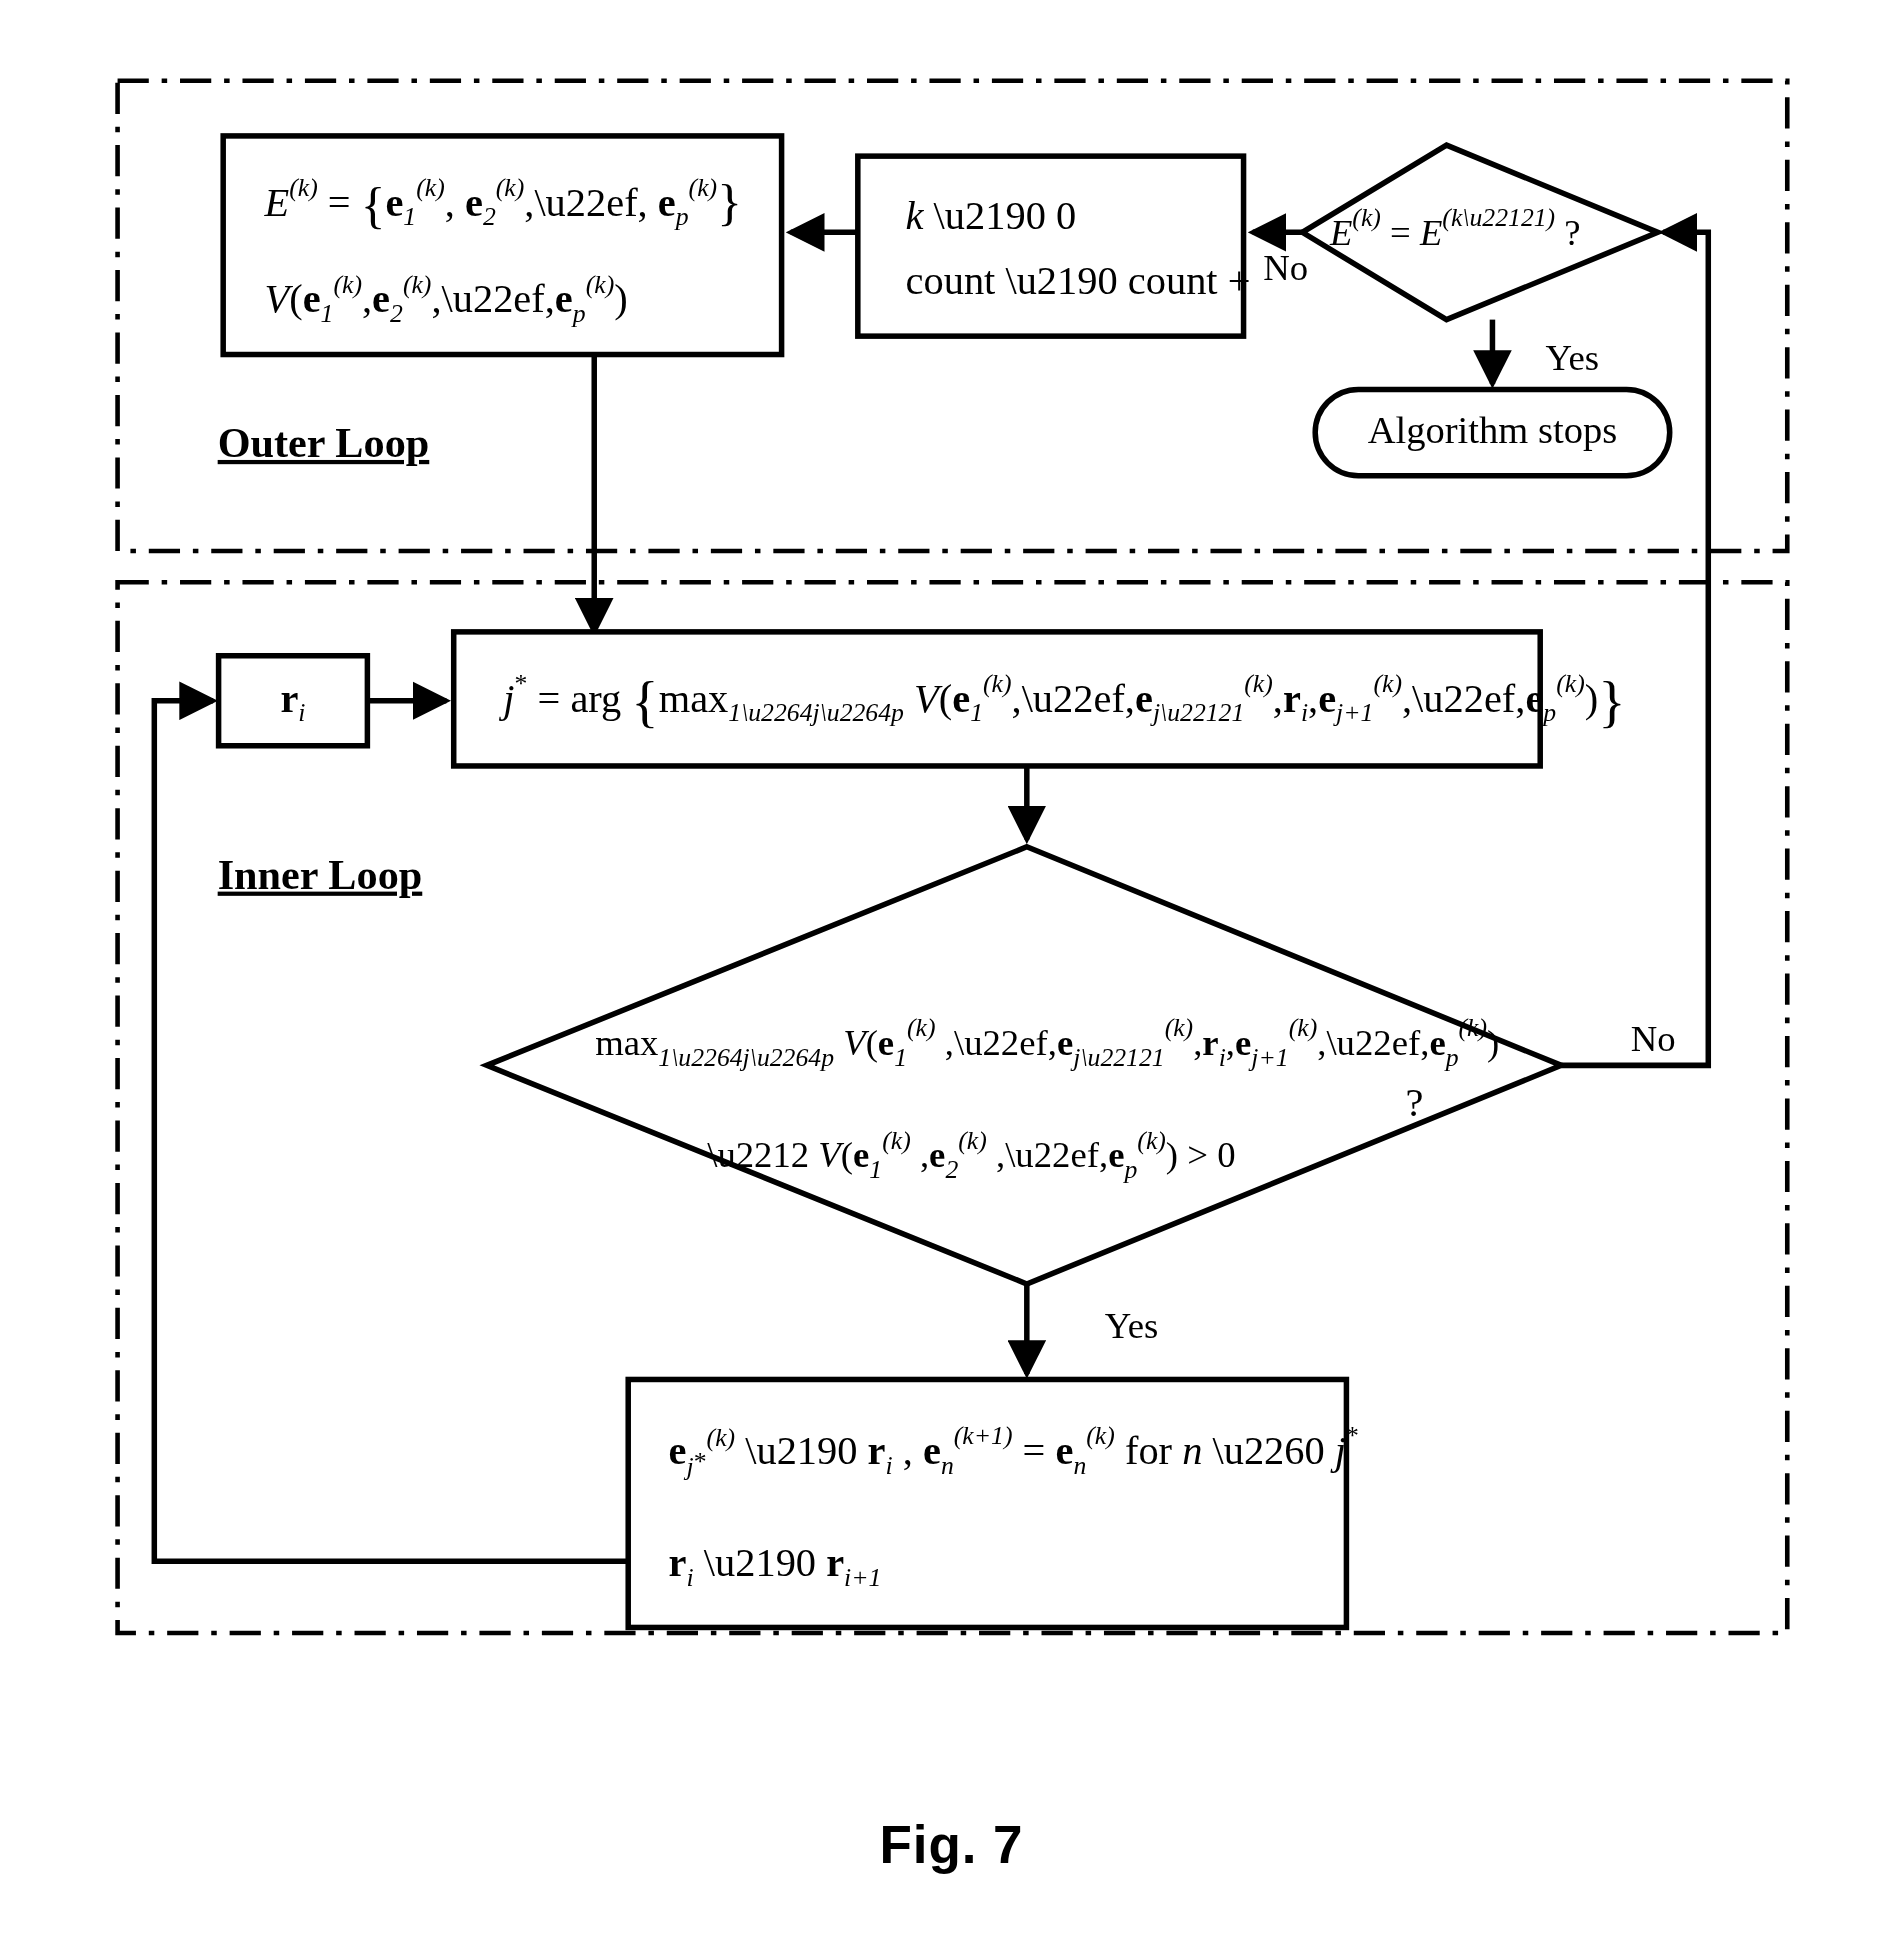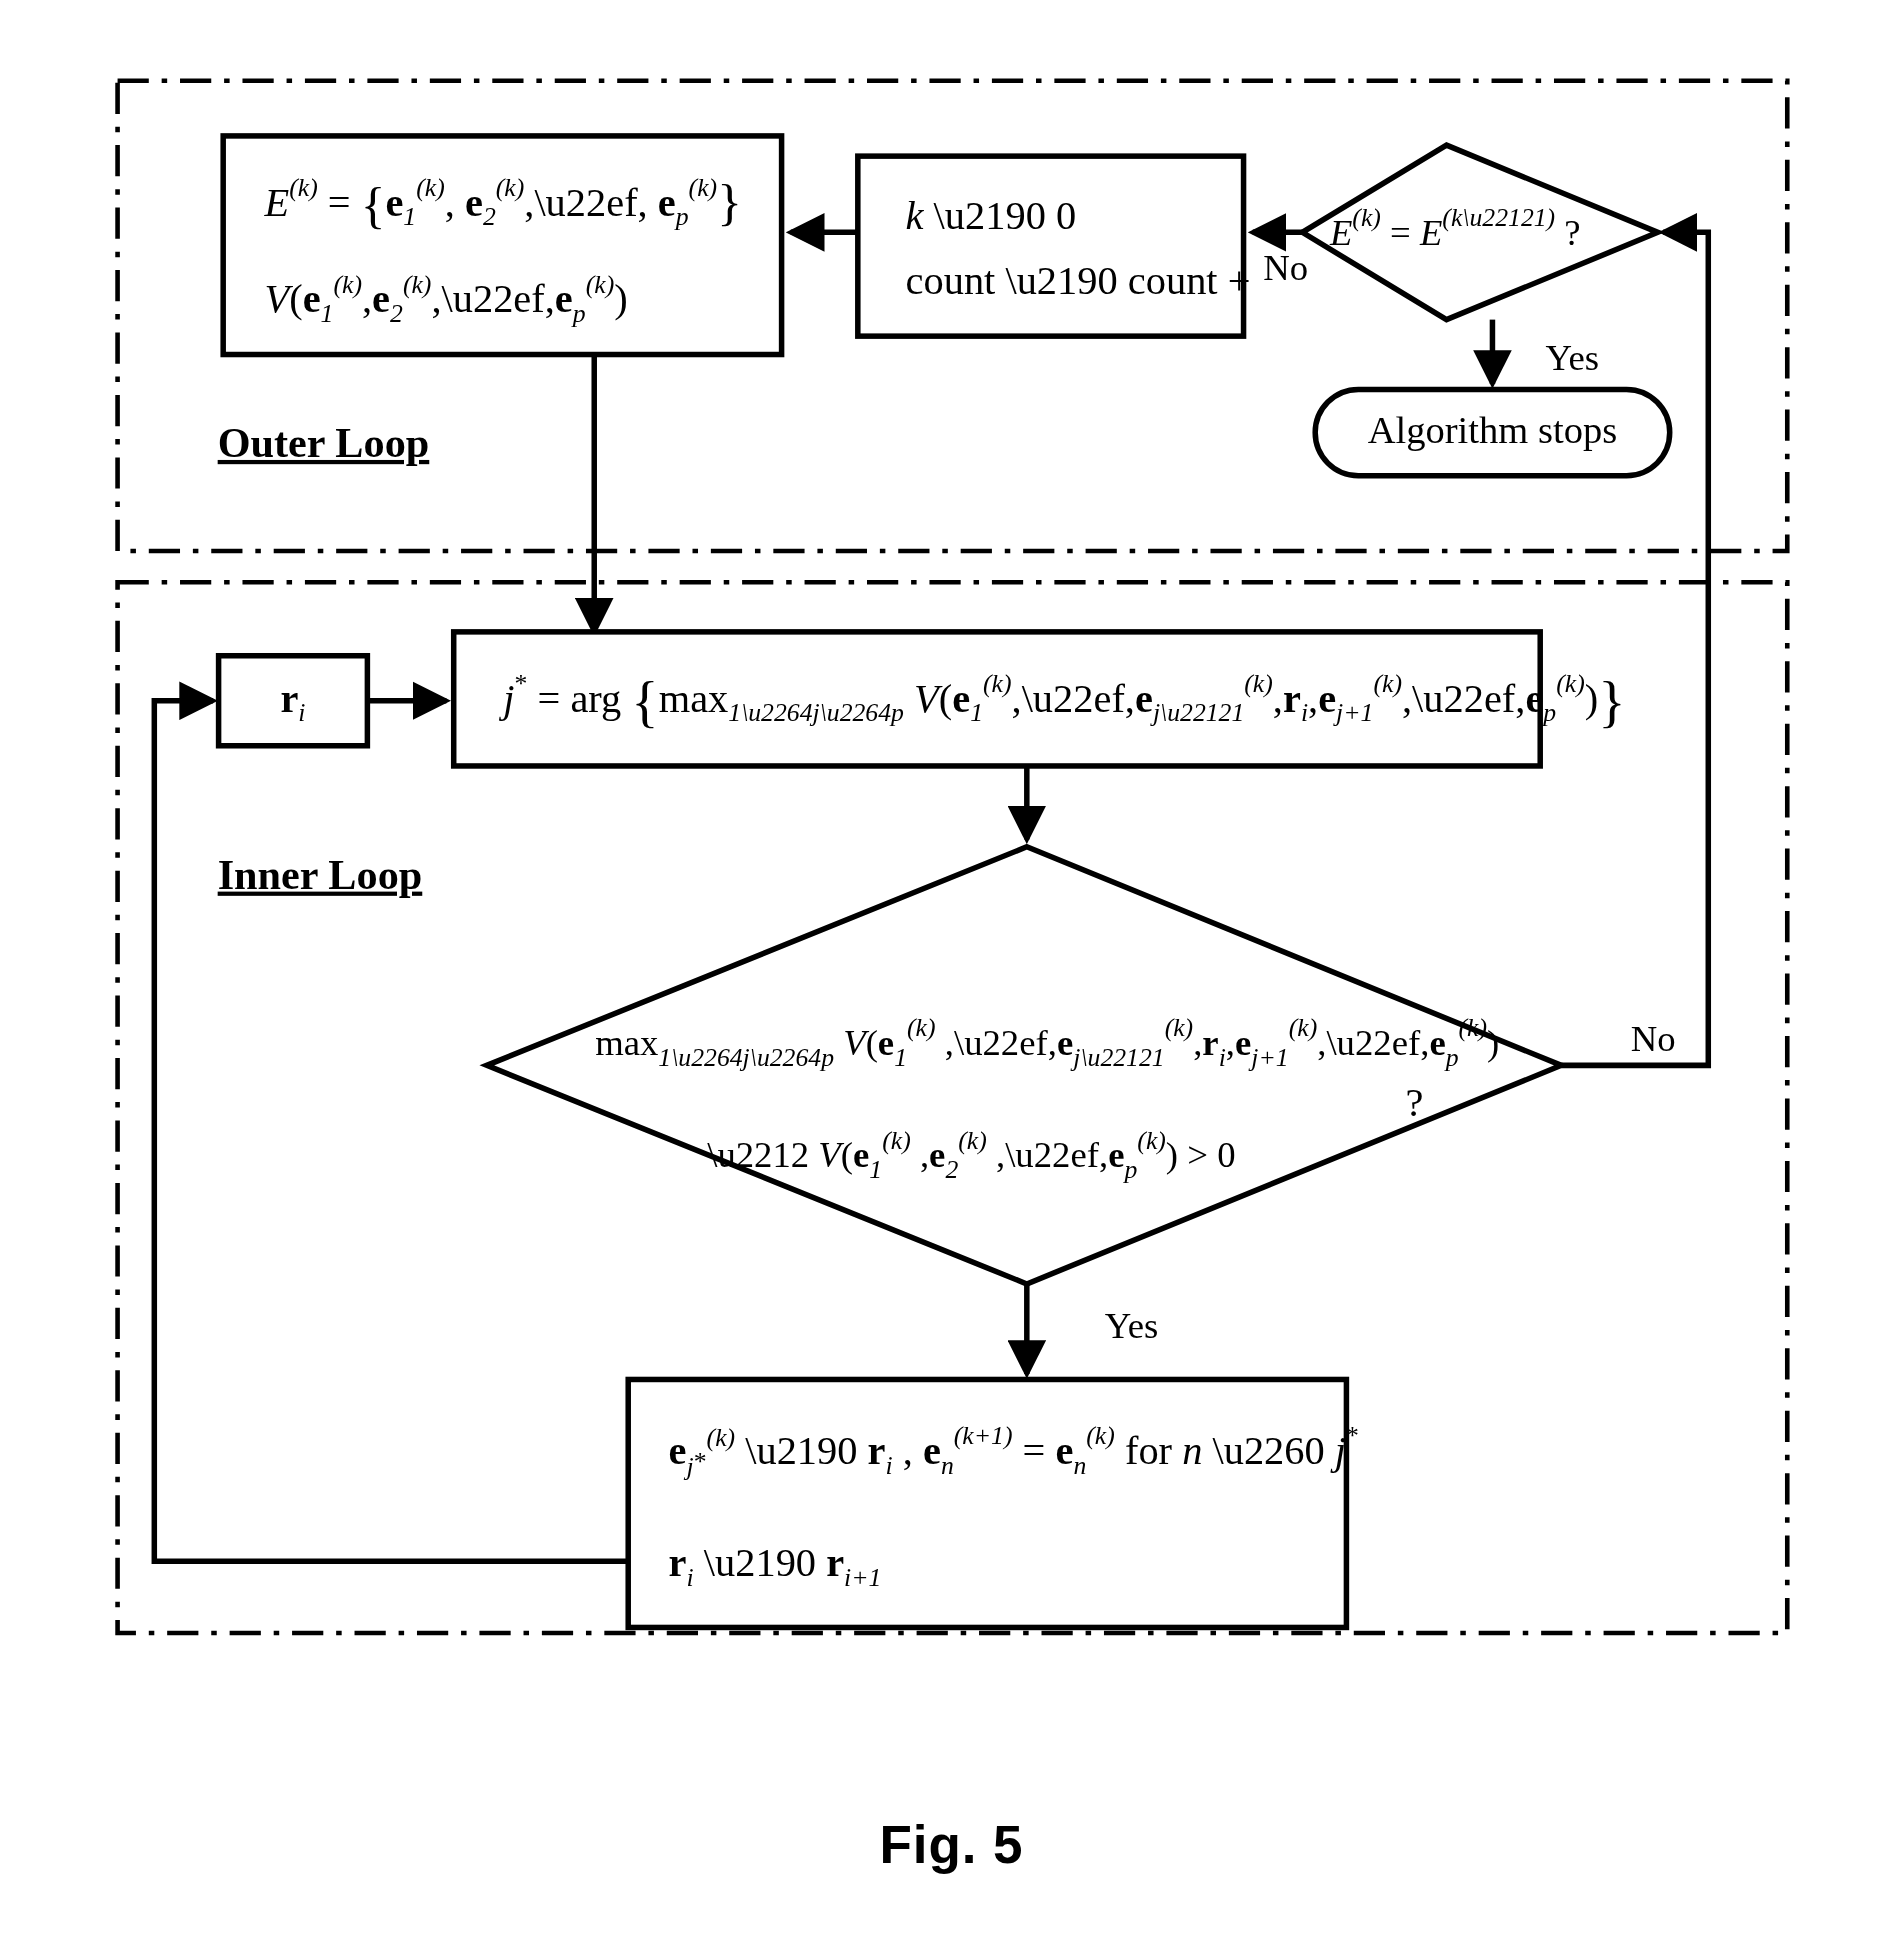--- a/index.html
+++ b/index.html
@@ -172,16 +172,16 @@
     <text class="edge-label" x="1800" y="1135" text-anchor="middle">No</text>
 
     <path class="conn" d="M 1700 1160 L 1860 1160 L 1860 253 L 1811 253" marker-end="url(#arrow)"></path>
 
     <path class="conn" d="M 684 1700 L 168 1700 L 168 763 L 232 763" marker-end="url(#arrow)"></path>
 
     <text class="loop-label" x="237" y="957" text-anchor="start">Inner Loop</text>
 
   </svg>
 
-  <div class="fig-caption" style="position:absolute; left:0; top:1814px; width:1903px; text-align:center;">Fig. 5</div>
+  <div class="fig-caption" style="position:absolute; left:0; top:1814px; width:1903px; text-align:center;">Fig. 7</div>
 
 </div>
 
 
 </body></html>

